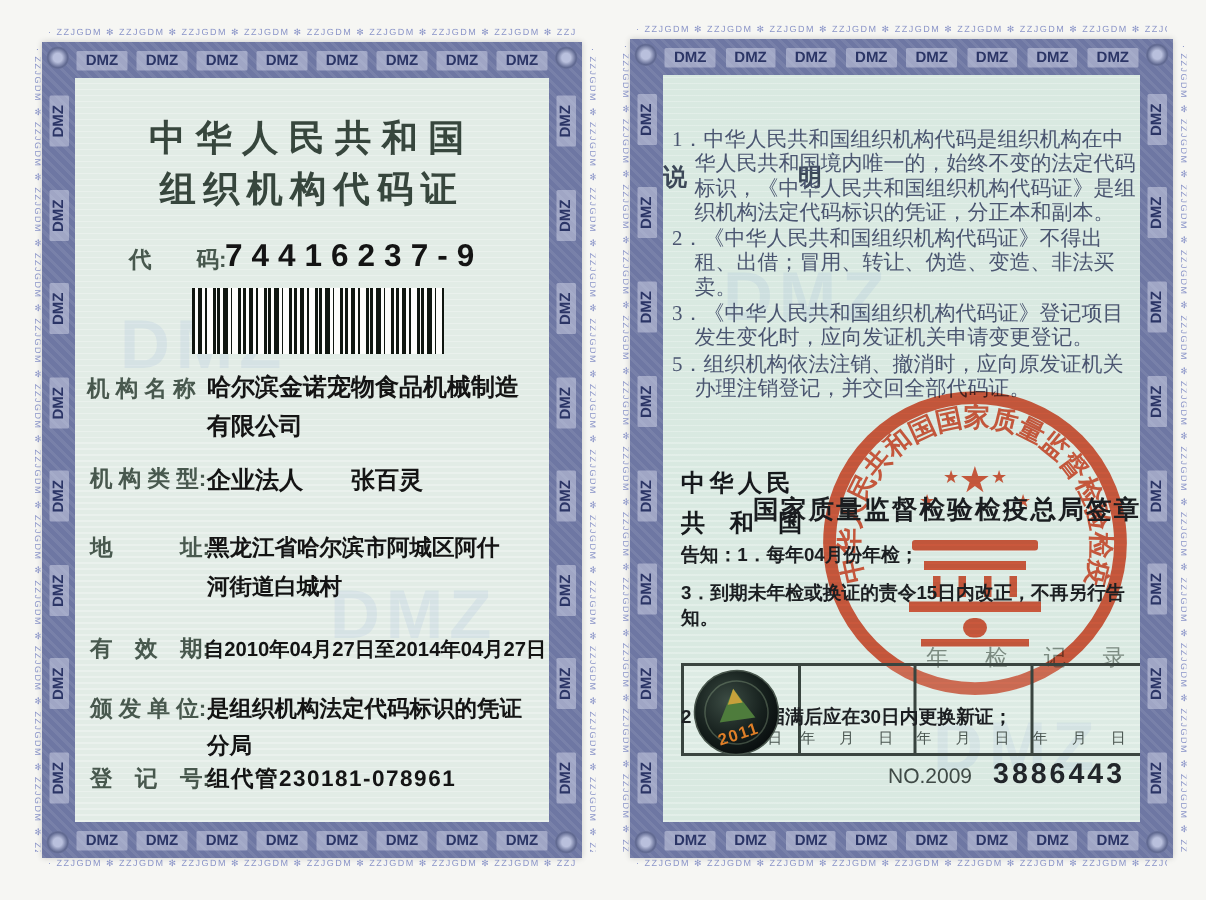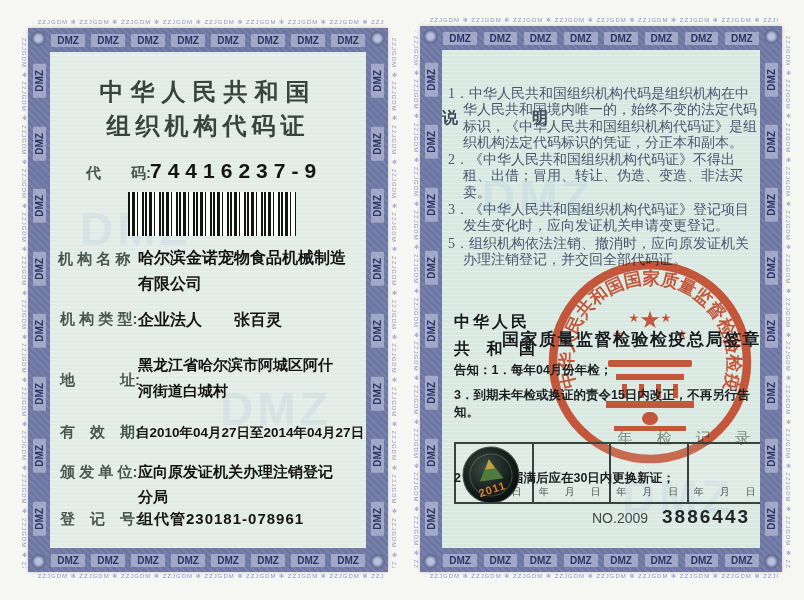--- a/index.html
+++ b/index.html
@@ -77,21 +77,21 @@
       #101610 0 2px, transparent 2px 4px,
       #101610 4px 7px, transparent 7px 9px,
       #101610 9px 10px, transparent 10px 14px,
       #101610 14px 16px, transparent 16px 17px);
   }
   .lbl-name{left:8px;top:198px;}
   .val-name1{left:88px;top:196px;font-size:16px;}
   .val-name2{left:88px;top:222px;font-size:16px;}
   .lbl-type{left:10px;top:258px;}
   .val-type{left:88px;top:258px;font-size:16px;}
-  .lbl-addr{left:10px;top:319px;}
+  .lbl-addr{left:10px;top:304px;}
   .val-addr1{left:88px;top:304px;font-size:15px;}
   .val-addr2{left:88px;top:330px;font-size:15px;}
   .lbl-valid{left:10px;top:371px;}
   .val-valid{left:86px;top:372px;font-size:13.5px;}
   .lbl-issuer{left:10px;top:411px;}
   .val-issuer1{left:88px;top:411px;font-size:15px;}
   .val-issuer2{left:88px;top:436px;font-size:15px;}
   .lbl-regno{left:10px;top:458px;}
   .val-regno{left:88px;top:458px;font-size:15px;letter-spacing:1px;}
 
@@ -103,21 +103,21 @@
   .country2{position:absolute;left:12px;top:289px;font-size:16px;font-weight:bold;color:#16191c;letter-spacing:6px;z-index:4;}
   .seal-caption{position:absolute;left:60px;top:278px;font-size:17px;font-weight:bold;color:#1a1d20;letter-spacing:1.5px;z-index:4;white-space:nowrap;}
   .notice{position:absolute;font-size:12.5px;font-weight:bold;color:#1c1f22;z-index:4;line-height:17px;}
   .n1{left:12px;top:312px;}
   .n2{left:12px;top:337px;width:308px;}
   .n3{left:12px;top:372px;margin-top:48px;}
   .insp-title{position:absolute;left:0;right:0;top:379px;text-align:right;font-size:15px;color:#7b8a80;letter-spacing:10px;z-index:2;}
   .insp-table{position:absolute;left:12px;top:392px;width:308px;height:58px;border:2px solid #39443f;display:flex;z-index:3;background:rgba(255,255,255,.12);}
   .insp-cell{flex:1;border-right:2px solid #39443f;position:relative;}
   .insp-cell:last-child{border-right:none;}
-  .cell-date{position:absolute;bottom:3px;left:0;right:0;text-align:center;font-size:10px;letter-spacing:3px;color:#4a5550;}
+  .cell-date{position:absolute;bottom:3px;left:0;right:0;text-align:left;font-size:10px;letter-spacing:3px;color:#4a5550;}
   .insp-cell.first .cell-date{text-align:right;padding-right:10px;letter-spacing:0;}
   .hologram{position:absolute;left:20px;top:396px;width:58px;height:58px;z-index:5;transform:rotate(-8deg);}
   .serial{position:absolute;left:150px;top:456px;display:flex;align-items:baseline;gap:14px;z-index:3;}
   .serial-prefix{font-size:14px;color:#3f4a46;}
   .serial-number{font-size:19px;font-weight:bold;color:#22262a;letter-spacing:2px;}
   .seal{position:absolute;left:100px;top:204px;width:216px;height:216px;z-index:3;opacity:.88;mix-blend-mode:multiply;}
 </style>
 </head>
 <body>
 
@@ -192,21 +192,21 @@
       <div class="fvalue val-type">企业法人　　张百灵</div>
 
       <div class="flabel lbl-addr">地　　　址:</div>
       <div class="fvalue val-addr1">黑龙江省哈尔滨市阿城区阿什</div>
       <div class="fvalue val-addr2">河街道白城村</div>
 
       <div class="flabel lbl-valid">有　效　期:</div>
       <div class="fvalue val-valid">自2010年04月27日至2014年04月27日</div>
 
       <div class="flabel lbl-issuer">颁 发 单 位:</div>
-      <div class="fvalue val-issuer1">应向原发证机关办理注销登记</div>
+      <div class="fvalue val-issuer1">是组织机构法定代码标识的凭证</div>
       <div class="fvalue val-issuer2">分局</div>
 
       <div class="flabel lbl-regno">登　记　号:</div>
       <div class="fvalue val-regno">组代管230181-078961</div>
     </div>
   </div>
 
   <div class="cert-page right">
     <div class="micro top">· ZZJGDM ✻ ZZJGDM ✻ ZZJGDM ✻ ZZJGDM ✻ ZZJGDM ✻ ZZJGDM ✻ ZZJGDM ✻ ZZJGDM ✻ ZZJGDM ✻ ZZJGDM ✻ ZZJGDM ✻ ZZJGDM ✻ ZZJGDM ✻ ZZJGDM ✻ ZZJGDM ✻ ZZJGDM ·</div>
     <div class="micro bottom">· ZZJGDM ✻ ZZJGDM ✻ ZZJGDM ✻ ZZJGDM ✻ ZZJGDM ✻ ZZJGDM ✻ ZZJGDM ✻ ZZJGDM ✻ ZZJGDM ✻ ZZJGDM ✻ ZZJGDM ✻ ZZJGDM ✻ ZZJGDM ✻ ZZJGDM ✻ ZZJGDM ✻ ZZJGDM ·</div>

